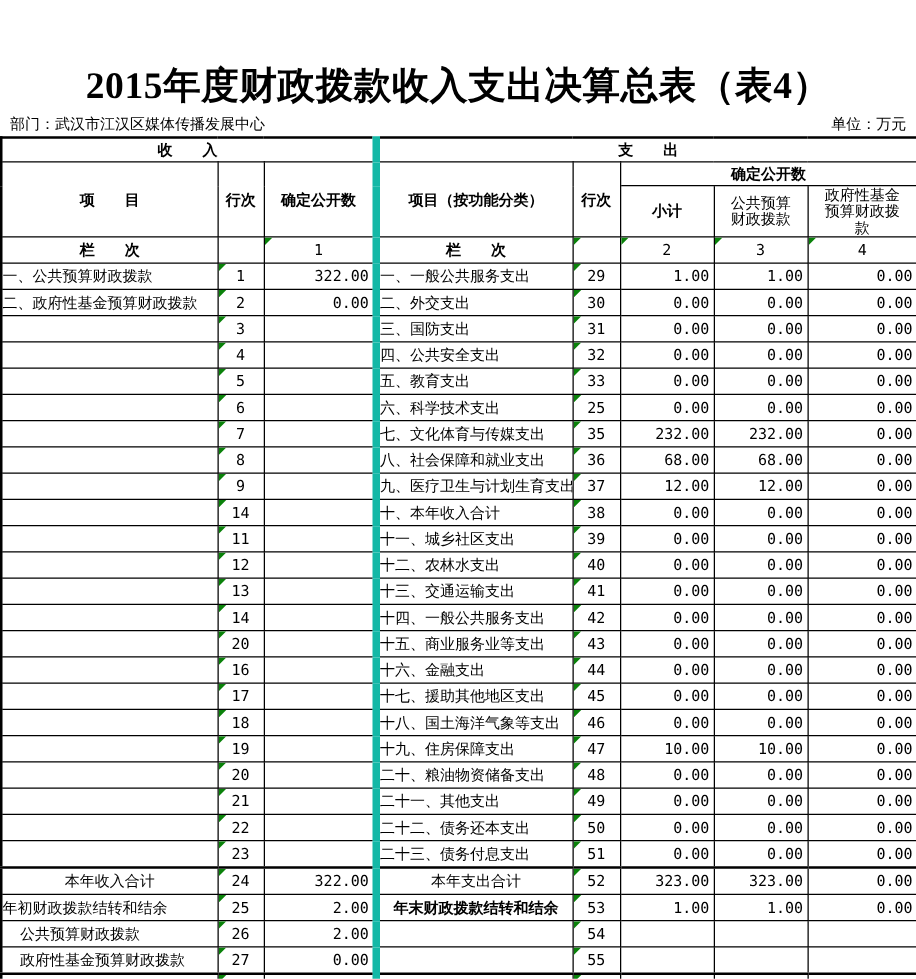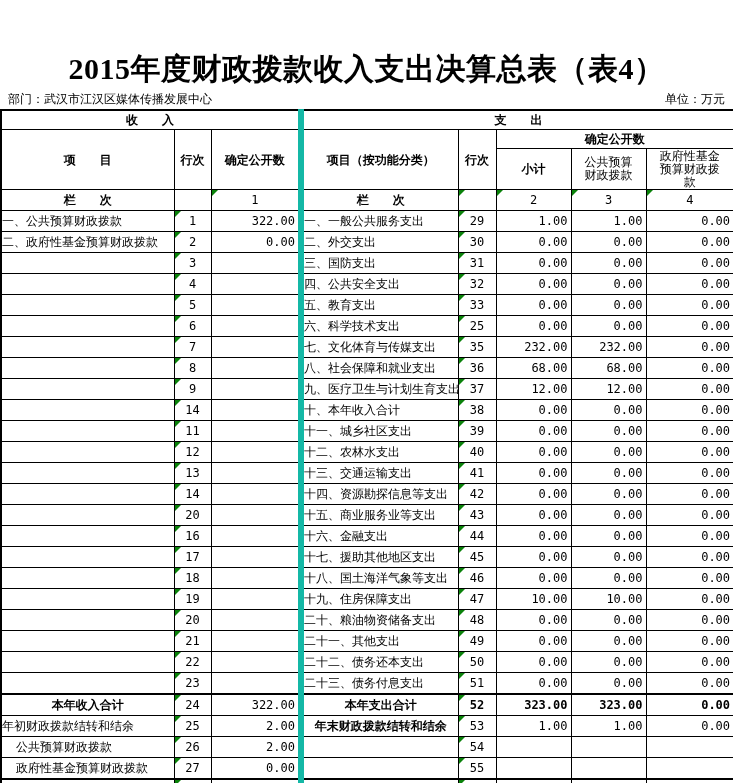--- a/index.html
+++ b/index.html
@@ -19,21 +19,21 @@
   tr.r-h2 td{height:40px;}
   tr.r-l td{height:20px;}
   tr.r-d td{height:20px;}
   tr.r-b td{height:20px;}
   .ctr{text-align:center;font-weight:bold;}
   .lbl{text-align:left;padding-left:0;}
   .ind{padding-left:14px;}
   .num{font-family:"DejaVu Sans Mono",monospace;text-align:right;padding-right:3px;}
   .rn{font-family:"DejaVu Sans Mono",monospace;text-align:center;}
   .rn,.numhdr{position:relative;}
-  .b{font-weight:700;}
+  .b{font-weight:400;}
   .sep{border-left:6px solid #14b8a6;}
   .bt2 td{border-top:2px solid #000;}
   .wrap{white-space:normal;line-height:13px;padding:0 13px;text-align:center;}
   .tri::before{content:"";position:absolute;top:0;left:0;width:0;height:0;
                border-top:6px solid #0a820a;border-right:6px solid transparent;}
   
   .notes{padding:3px 0 0 3px;font-size:12px;}
   .notes div{line-height:19px;white-space:nowrap;}
 </style>
 </head>
@@ -218,21 +218,21 @@
     <td class="lbl sep">十三、交通运输支出</td>
     <td class="rn tri">41</td>
     <td class="num">0.00</td>
     <td class="num">0.00</td>
     <td class="num">0.00</td>
   </tr>
       <tr class="r-d">
     <td class="lbl"></td>
     <td class="rn tri">14</td>
     <td class="num"></td>
-    <td class="lbl sep">十四、资源勘探信息等支出</td>
+    <td class="lbl sep">十四、一般公共服务支出</td>
     <td class="rn tri">42</td>
     <td class="num">0.00</td>
     <td class="num">0.00</td>
     <td class="num">0.00</td>
   </tr>
       <tr class="r-d">
     <td class="lbl"></td>
     <td class="rn tri">20</td>
     <td class="num"></td>
     <td class="lbl sep">十五、商业服务业等支出</td>

